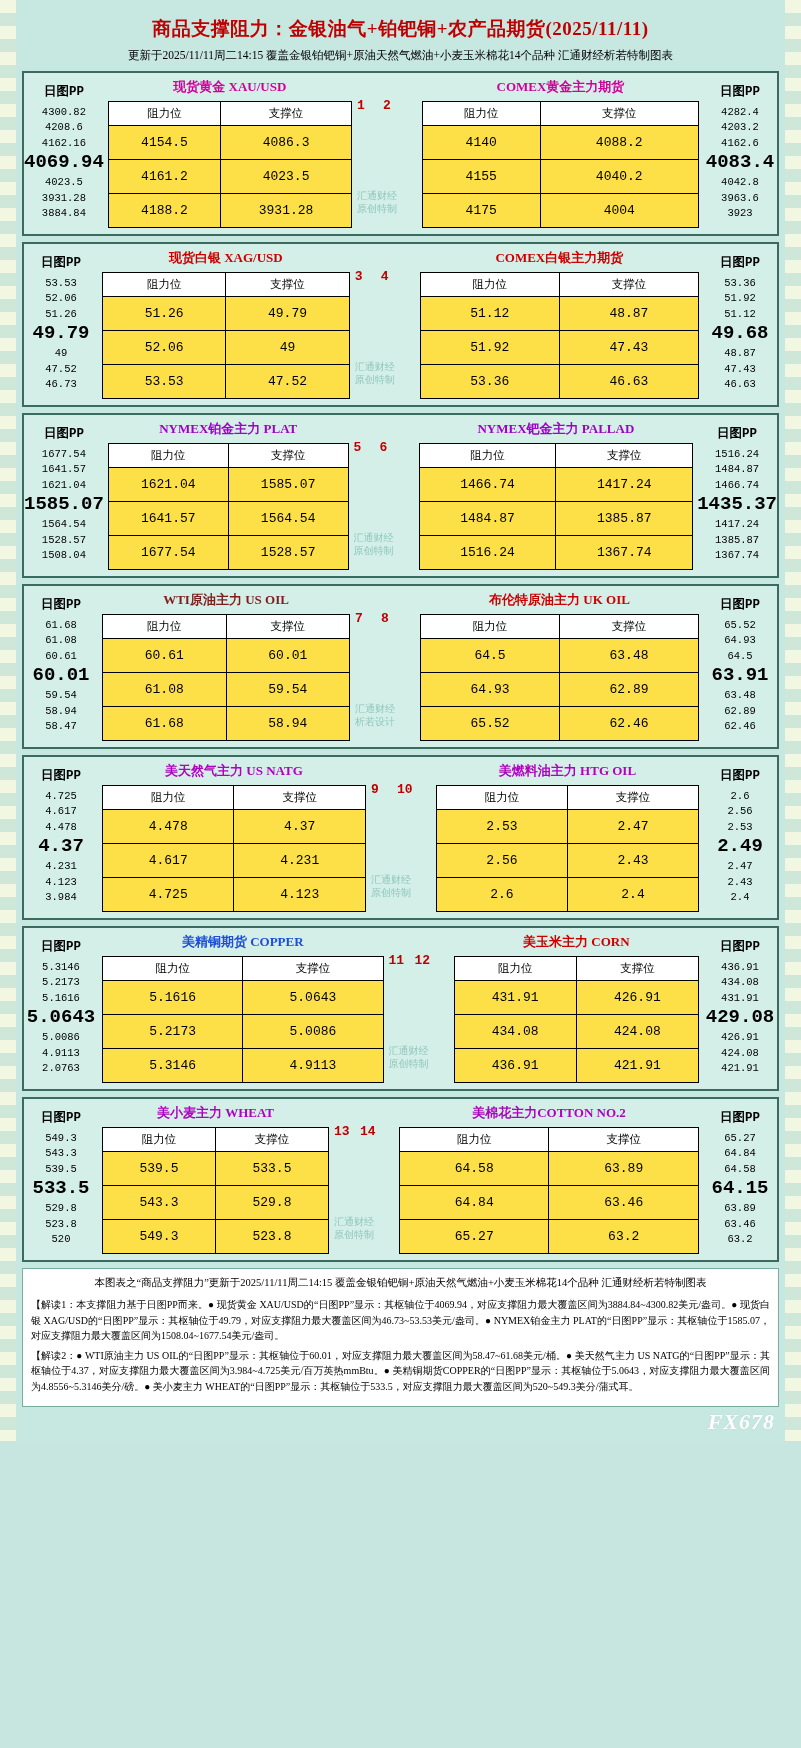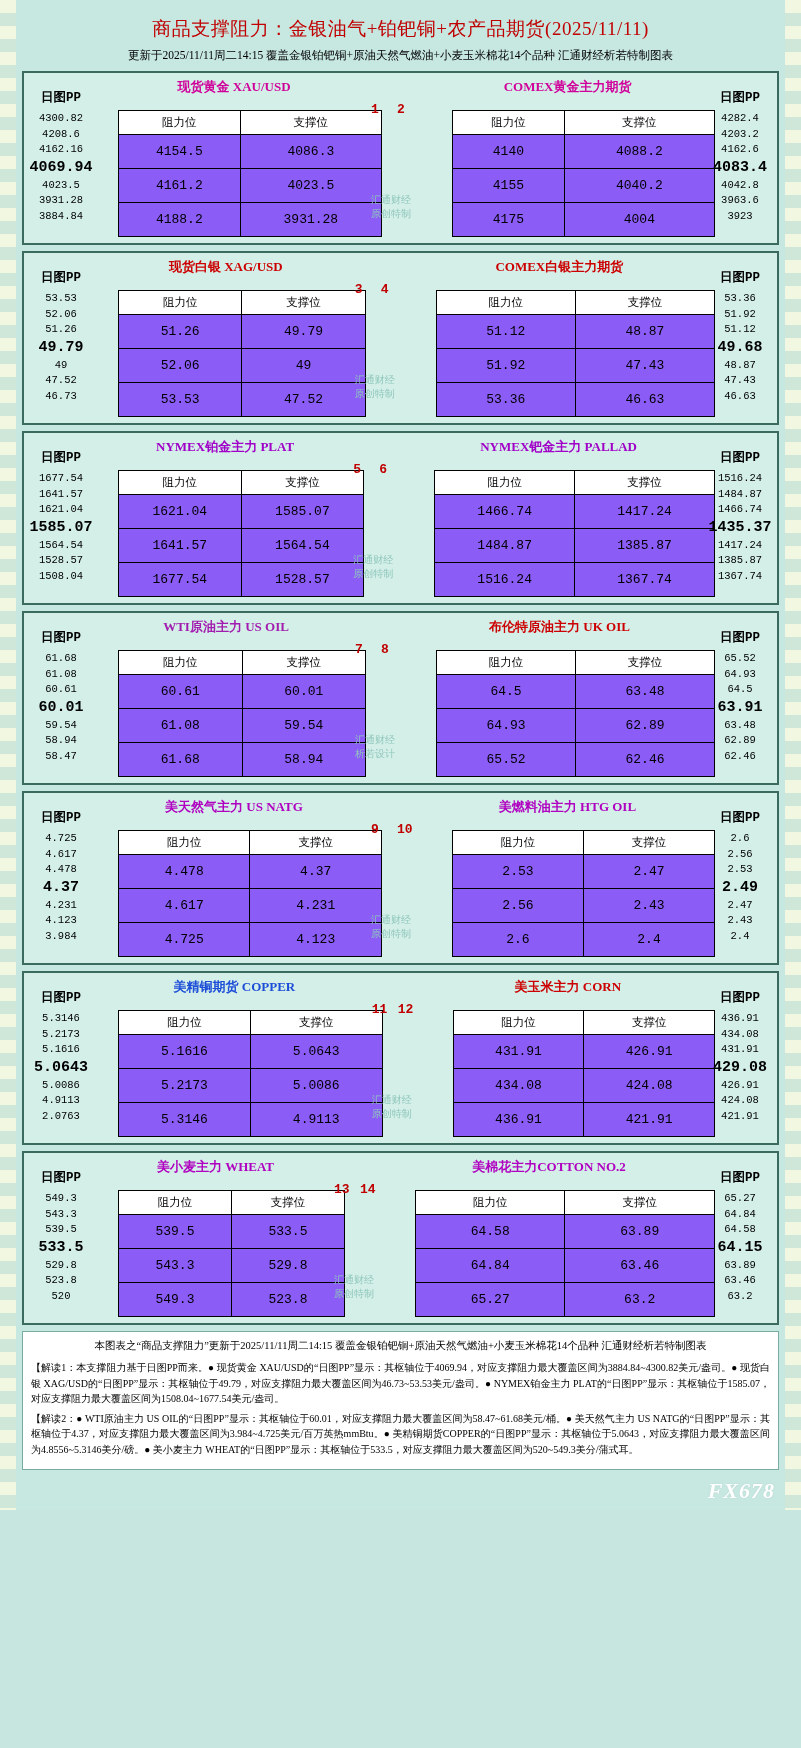--- a/index.html
+++ b/index.html
@@ -25,21 +25,21 @@
   }
   .filmstrip.left { left: 0; }
   .filmstrip.right { right: 0; }
 
   .inner { margin: 0 16px; padding: 6px 0 0 0; }
 
   h1.title {
     text-align: center;
     color: #c00000;
     font-family: "Liberation Serif", serif;
-    font-weight: normal;
+    font-weight: bold;
     font-size: 19px;
     margin: 10px 0 6px 0;
     letter-spacing: 0.5px;
   }
   .subtitle {
     text-align: center;
     font-size: 11.5px;
     font-family: "Liberation Serif", serif;
     margin-bottom: 8px;
     color: #000;
@@ -63,21 +63,21 @@
   }
   .ppHead {
     font-weight: bold;
     font-size: 12.5px;
     font-family: Liberation Mono, monospace;
     padding: 4px 0 4px 0;
     text-align: center;
   }
   .side-list { padding: 2px 0 4px 0; }
   .side-list div { padding: 2.5px 0; }
-  .side-list div.axis { font-weight: bold; font-size: 15px; }
+  .side-list div.axis { font-weight: bold; font-size: 19px; }
 
   .midcol {
     width: 62px;
     font-family: "Liberation Mono", monospace;
     color: #c00000;
     font-weight: bold;
     font-size: 13px;
     vertical-align: top;
   }
   .midcol .nums { padding-top: 6px; }
@@ -90,47 +90,47 @@
     font-family: "Liberation Serif", serif;
     line-height: 1.35;
   }
 
   .panel { padding: 0; }
   .panel-title {
     text-align: center;
     font-weight: bold;
     font-size: 13px;
     font-family: "Liberation Serif", serif;
-    padding: 5px 0 14px 0;
+    padding: 5px 0 5px 0;
   }
   table.grid {
     border-collapse: collapse;
     width: calc(100% - 8px);
-    margin: 0 4px 6px 20px;
-    background: #8b5cf6;
+    margin: 0 4px 6px 4px;
+    background: #fde047;
   }
   table.grid th, table.grid td {
     border: 1px solid #000;
     text-align: center;
     font-family: "Liberation Mono", monospace;
   }
   table.grid th {
     font-weight: normal;
     font-size: 11.5px;
     font-family: "Liberation Serif", serif;
     padding: 4px 0;
     background: #ffffff;
   }
   table.grid td {
     font-size: 13px;
     padding: 9px 0;
   }
   .notes {
     background: #ffffff;
-    margin: 4px 6px 6px 6px;
+    margin: 4px 6px 0 6px;
     border: 1px solid #7aada2;
     padding: 6px 8px 8px 8px;
     font-size: 10px;
     line-height: 1.55;
     font-family: "Liberation Serif", serif;
   }
   .notes .hdr { text-align: center; font-size: 10.5px; margin-bottom: 6px; }
   .notes p { margin: 0 0 4px 0; text-align: justify; }
   .fx678 {
     text-align: right;
@@ -412,21 +412,21 @@
                     <div class="">61.68</div>
                     <div class="">61.08</div>
                     <div class="">60.61</div>
                     <div class="axis">60.01</div>
                     <div class="">59.54</div>
                     <div class="">58.94</div>
                     <div class="">58.47</div>
                   </div>
                 </td>
                 <td class="panel">
-                  <div class="panel-title" style="color:#a21caf">WTI原油主力  US OIL</div>
+                  <div class="panel-title" style="color:#7f1d1d">WTI原油主力  US OIL</div>
                   <table class="grid">
                     <tbody>
                       <tr>
                         <th>阻力位</th>
                         <th>支撑位</th>
                       </tr>
                       <tr>
                         <td>60.61</td>
                         <td>60.01</td>
                       </tr>

